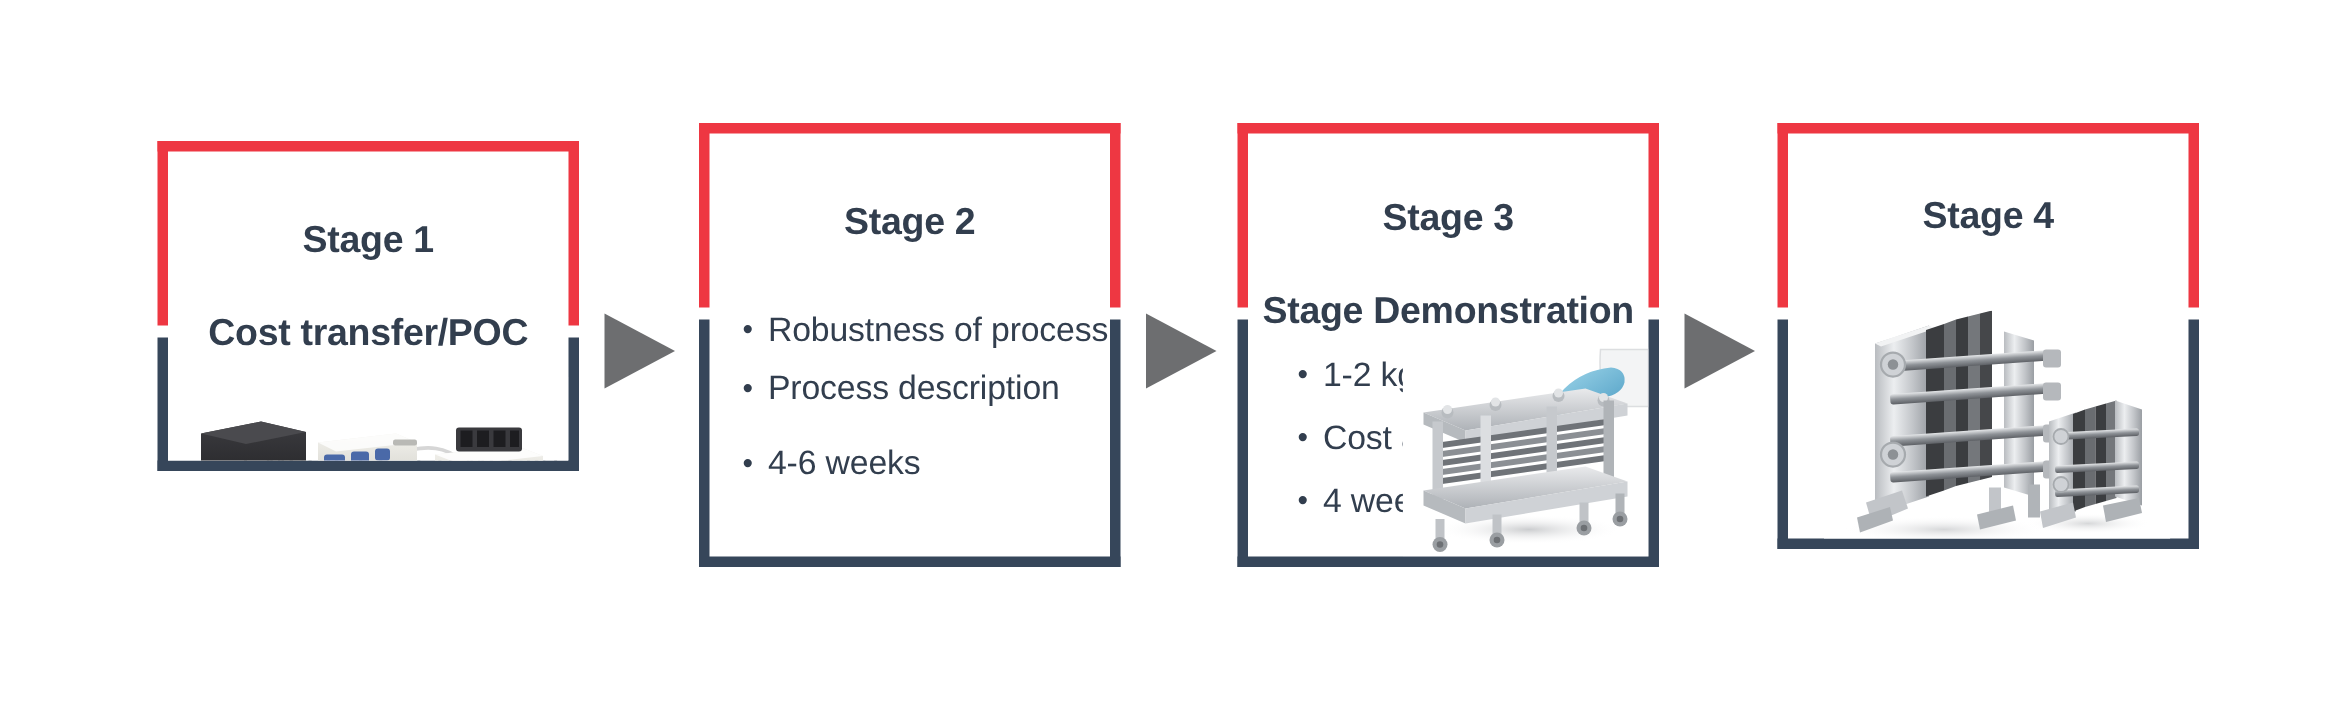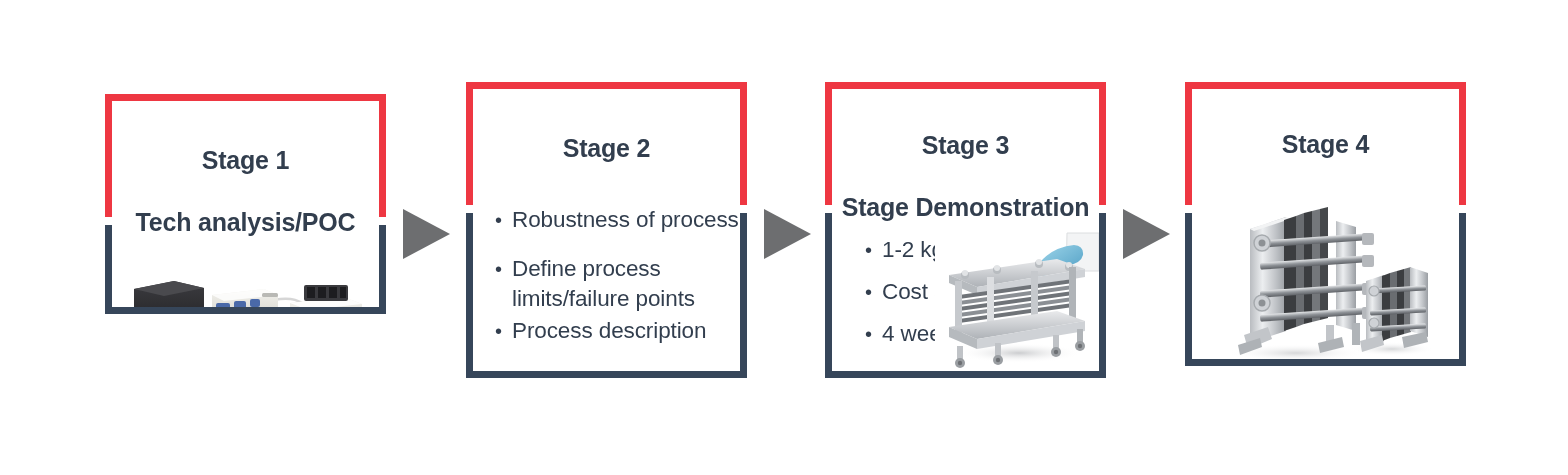--- a/index.html
+++ b/index.html
@@ -151,21 +151,21 @@
     <div class="border-top"></div>
     <div class="border-left-red"></div>
     <div class="border-right-red"></div>
     <div class="border-left-navy"></div>
     <div class="border-right-navy"></div>
     <div class="border-bottom"></div>
 
     <div class="card-inner">
       <div class="stage-title">
         <span>Stage 1</span><br>
-        <span>Tech analysis/POC</span>
+        <span>Cost transfer/POC</span>
       </div>
       <ul class="bullet-list left">
         <li class="bullet-item">
           <span>Demo of process</span>
         </li>
         <li class="bullet-item">
           <span>1 week TT, 4-6 weeks</span>
           <span class="cont">POC</span>
         </li>
       </ul>
@@ -285,26 +285,22 @@
     <div class="border-right-red"></div>
     <div class="border-left-navy"></div>
     <div class="border-right-navy"></div>
     <div class="border-bottom"></div>
 
     <div class="card-inner">
       <div class="stage-title">
         <span>Stage 2</span><br>
       </div>
       <ul class="bullet-list left" style="padding-left:22px; margin-top:10px;">
-        <li class="bullet-item" style="margin-bottom:19px;">
+        <li class="bullet-item" style="margin-bottom:9px;">
           <span>Robustness of process</span>
-        </li>
-        <li class="bullet-item" style="margin-bottom:2px;">
-          <span>Define process</span>
-          <span class="cont">limits/failure points</span>
         </li>
         <li class="bullet-item" style="margin-bottom:20px;">
           <span>Process description</span>
         </li>
         <li class="bullet-item" style="margin-bottom:2px;">
           <span>4-6 weeks</span>
         </li>
       </ul>
     </div>
   </div>

